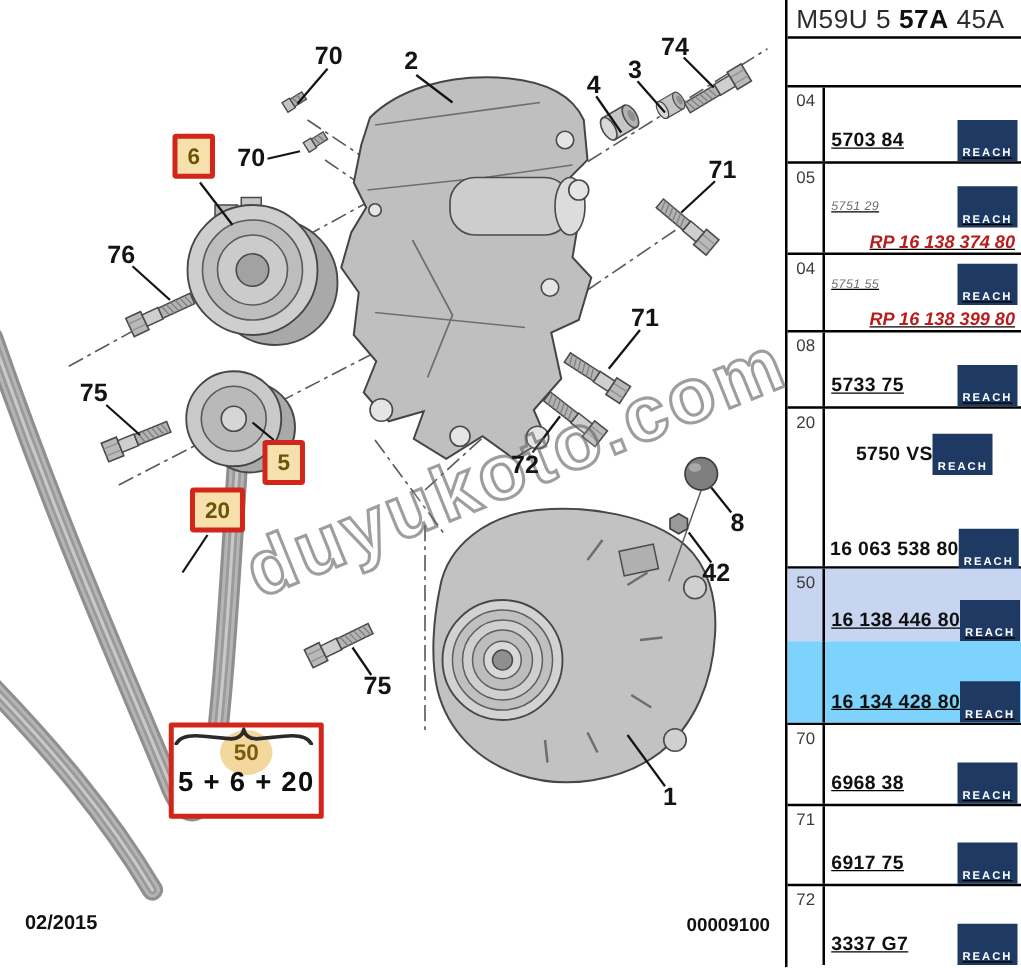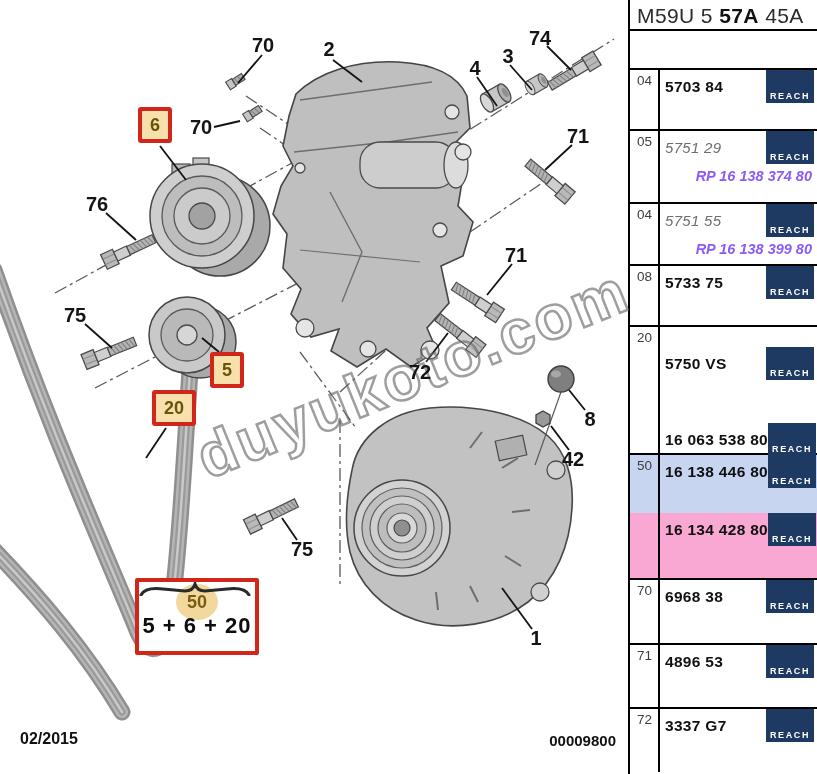--- a/index.html
+++ b/index.html
@@ -57,36 +57,36 @@
     height:31px; border-bottom:2px solid #000; padding:4px 2px 0 7px;
     font-size:21px; letter-spacing:0.4px; color:#2c2c2c; white-space:nowrap;
   }
   .t-title b { color:#111; }
   .t-gap { height:39px; border-bottom:2px solid #000; }
   .t-row { display:flex; border-bottom:2px solid #000; }
   .t-row.last { border-bottom:none; }
   .t-row.stack { flex-direction:column; }
   .sub { display:flex; }
   .sub.blue   { background:#c7d5f1; }
-  .sub.orange { background:#f9a8d4; }
+  .sub.orange { background:#7dd3fc; }
   .num {
     width:30px; flex:none; border-right:2px solid #000;
     font-size:13.5px; color:#3d3d3d; padding:3px 0 0 7px;
   }
   .cell { flex:1; min-width:0; display:flex; flex-direction:column; padding:0 3px 0 5px; }
-  .cell.center { justify-content:flex-start; gap:4px; }
-  .cell.spread { justify-content:flex-start; padding-top:20px; gap:43px; }
+  .cell.center { justify-content:flex-end; gap:4px;text-decoration:underline; }
+  .cell.spread { justify-content:flex-start; padding-top:20px; gap:43px;align-items:center; }
   .line { display:flex; align-items:center; }
   .code { font-weight:bold; font-size:15.5px; color:#101010; letter-spacing:0.3px; white-space:nowrap; }
-  .code.it { font-weight:normal; font-style:italic; color:#6e6e6e; font-size:15px; }
+  .code.it { font-weight:normal; font-style:italic; color:#6e6e6e; font-size:10px; }
   .badge {
     margin-left:auto; flex:none; background:#1e3a63; color:#fff;
     font-size:9px; font-weight:bold; letter-spacing:1.6px; padding:21px 4px 2px;
   }
-  .rp { font-style:italic; font-weight:bold; font-size:14.5px; color:#8b5cf6; text-align:right; padding-right:2px; white-space:nowrap; }
+  .rp { font-style:italic; font-weight:bold; font-size:14.5px; color:#b91c1c; text-align:right; padding-right:2px; white-space:nowrap; }
 </style>
 </head>
 <body>
 
 <div class="stage">
 
   <div class="diagram">
     <svg width="628" height="774" viewBox="0 0 628 774">
       <defs>
         <g id="bolt">
@@ -236,21 +236,21 @@
 
     <div class="formula-box">
       <div class="f-circle">50</div>
       <svg class="f-brace" width="112" height="14" viewBox="0 0 112 14">
         <path d="M2,13 Q6,5 24,7 L46,9 Q54,9 56,2 Q58,9 66,9 L88,7 Q106,5 110,13" fill="none" stroke="#2a2a2a" stroke-width="3" stroke-linecap="round"></path>
       </svg>
       <div class="f-sum">5 + 6 + 20</div>
     </div>
 
     <div class="footer-date">02/2015</div>
-    <div class="footer-doc">00009800</div>
+    <div class="footer-doc">00009100</div>
   <div class="callout" style="left: 263px; top: 45px;">70</div>
       <div class="callout" style="left: 329px; top: 49px;">2</div>
       <div class="callout" style="left: 540px; top: 38px;">74</div>
       <div class="callout" style="left: 508px; top: 56px;">3</div>
       <div class="callout" style="left: 475px; top: 68px;">4</div>
       <div class="callout" style="left: 578px; top: 136px;">71</div>
       <div class="callout" style="left: 201px; top: 127px;">70</div>
       <div class="callout" style="left: 97px; top: 204px;">76</div>
       <div class="callout" style="left: 516px; top: 255px;">71</div>
       <div class="callout" style="left: 75px; top: 315px;">75</div>
@@ -345,21 +345,21 @@
             <div class="line">
               <span class="code">6968 38</span>
               <span class="badge">REACH</span>
             </div>
           </div>
         </div>
         <div class="t-row" style="height: 64px;">
           <div class="num">71</div>
           <div class="cell center">
             <div class="line">
-              <span class="code">4896 53</span>
+              <span class="code">6917 75</span>
               <span class="badge">REACH</span>
             </div>
           </div>
         </div>
         <div class="t-row last" style="height: 63px;">
           <div class="num">72</div>
           <div class="cell center">
             <div class="line">
               <span class="code">3337 G7</span>
               <span class="badge">REACH</span>

